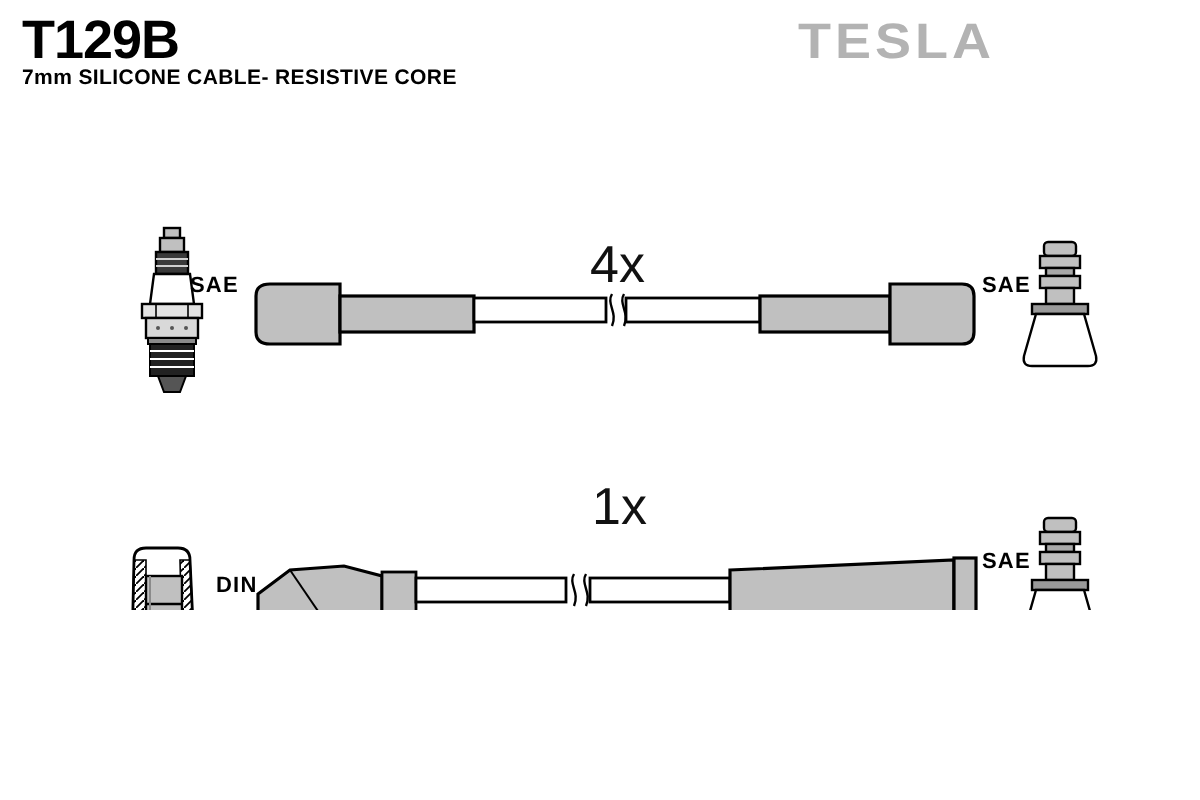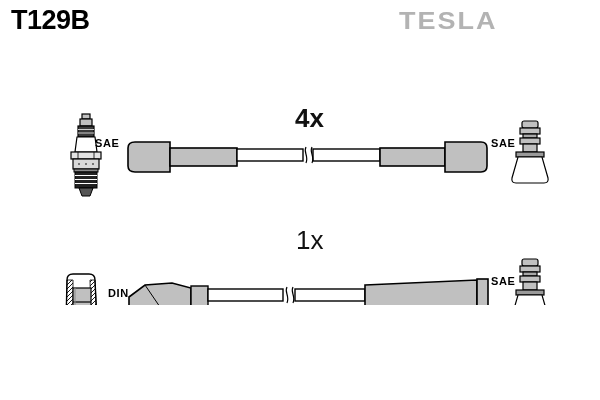--- a/index.html
+++ b/index.html
@@ -25,20 +25,21 @@
     font-size:26px;font-weight:normal;color:#111;
   }
   svg{display:block;}
 </style>
 </head>
 <body>
 
 <div class="canvas">
 
   <div class="abs part-number">T129B</div>
+  <div class="abs subtitle">7mm SILICONE CABLE- RESISTIVE CORE</div>
   <div class="abs brand">TESLA</div>
 
   <div>
 
     <div class="abs" style="left:64px;top:113px;">
       <svg width="44" height="84" viewBox="0 0 44 84">
         <rect x="18" y="1" width="8" height="5" fill="#c0c0c0" stroke="#000" stroke-width="1.2"></rect>
         <rect x="16" y="6" width="12" height="7" fill="#c0c0c0" stroke="#000" stroke-width="1.2"></rect>
         <rect x="14" y="13" width="16" height="11" fill="#3a3a3a" stroke="#000" stroke-width="1.2"></rect>
         <line x1="14" y1="16.5" x2="30" y2="16.5" stroke="#cfcfcf" stroke-width="1"></line>
@@ -54,21 +55,21 @@
         <rect x="10" y="56" width="24" height="3" fill="#8a8a8a" stroke="#000" stroke-width="1"></rect>
         <rect x="11" y="59" width="22" height="16" fill="#222" stroke="#000" stroke-width="1"></rect>
         <line x1="11" y1="62.5" x2="33" y2="62.5" stroke="#fff" stroke-width="1"></line>
         <line x1="11" y1="66.5" x2="33" y2="66.5" stroke="#fff" stroke-width="1"></line>
         <line x1="11" y1="70.5" x2="33" y2="70.5" stroke="#fff" stroke-width="1"></line>
         <polygon points="15,75 29,75 26,83 18,83" fill="#555" stroke="#000" stroke-width="1"></polygon>
       </svg>
     </div>
     <div class="abs conn-label" style="left:95px;top:121px;">SAE</div>
 
-    <div class="abs qty" style="left:295px;top:103px;font-weight:bold;">4x</div>
+    <div class="abs qty" style="left:295px;top:117px;">4x</div>
 
     <div class="abs" style="left:126px;top:138px;">
       <svg width="364" height="40" viewBox="0 0 364 40">
         <path d="M9,4 L44,4 L44,34 L9,34 Q2,34 2,28 L2,10 Q2,4 9,4 Z" fill="#c0c0c0" stroke="#000" stroke-width="1.6"></path>
         <rect x="44" y="10" width="67" height="18" fill="#c0c0c0" stroke="#000" stroke-width="1.6"></rect>
         <rect x="111" y="11" width="66" height="12" fill="#fff" stroke="#000" stroke-width="1.4"></rect>
         <rect x="187" y="11" width="67" height="12" fill="#fff" stroke="#000" stroke-width="1.4"></rect>
         <path d="M180,9 c-3,5 3,9 0,16" fill="none" stroke="#000" stroke-width="1.2"></path>
         <path d="M186,9 c-3,5 3,9 0,16" fill="none" stroke="#000" stroke-width="1.2"></path>
         <rect x="254" y="10" width="65" height="18" fill="#c0c0c0" stroke="#000" stroke-width="1.6"></rect>
@@ -102,21 +103,21 @@
         <path d="M3,8 Q3,2 9,2 L25,2 Q31,2 31,8 L33,51 L2,53 Z" fill="#fff" stroke="#000" stroke-width="1.4"></path>
         <polygon points="3,8 9,8 9,52 2,53" fill="url(#hatch)" stroke="#000" stroke-width="0.8"></polygon>
         <polygon points="26,8 31,8 33,51 27,51" fill="url(#hatch)" stroke="#000" stroke-width="0.8"></polygon>
         <rect x="9" y="16" width="18" height="36" fill="#c0c0c0" stroke="#000" stroke-width="1.2"></rect>
         <line x1="9" y1="30" x2="27" y2="30" stroke="#000" stroke-width="1.2"></line>
         <line x1="11" y1="16" x2="11" y2="52" stroke="#8a8a8a" stroke-width="1"></line>
       </svg>
     </div>
     <div class="abs conn-label" style="left:108px;top:271px;">DIN</div>
 
-    <div class="abs qty" style="left:296px;top:225px;">1x</div>
+    <div class="abs qty" style="left:296px;top:238px;">1x</div>
 
     <div class="abs" style="left:126px;top:280px;">
       <svg width="68" height="60" viewBox="0 0 68 60">
         <path d="M3,17 L19,5 L46,3 L65,8 L65,26 L37,29 L37,51 L3,51 Z" fill="#c0c0c0" stroke="#000" stroke-width="1.6"></path>
         <path d="M19,5 L34,27" fill="none" stroke="#000" stroke-width="1"></path>
         <rect x="11" y="51" width="17" height="6" fill="#c0c0c0" stroke="#000" stroke-width="1.2"></rect>
         <line x1="16" y1="51" x2="16" y2="57" stroke="#000" stroke-width="0.8"></line>
         <line x1="23" y1="51" x2="23" y2="57" stroke="#000" stroke-width="0.8"></line>
       </svg>
     </div>

